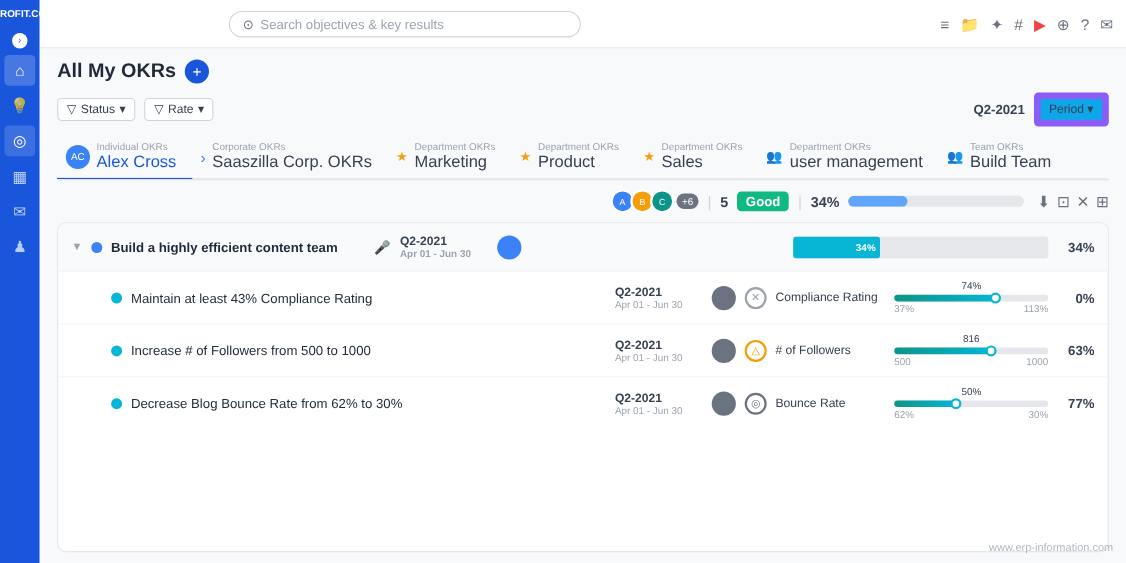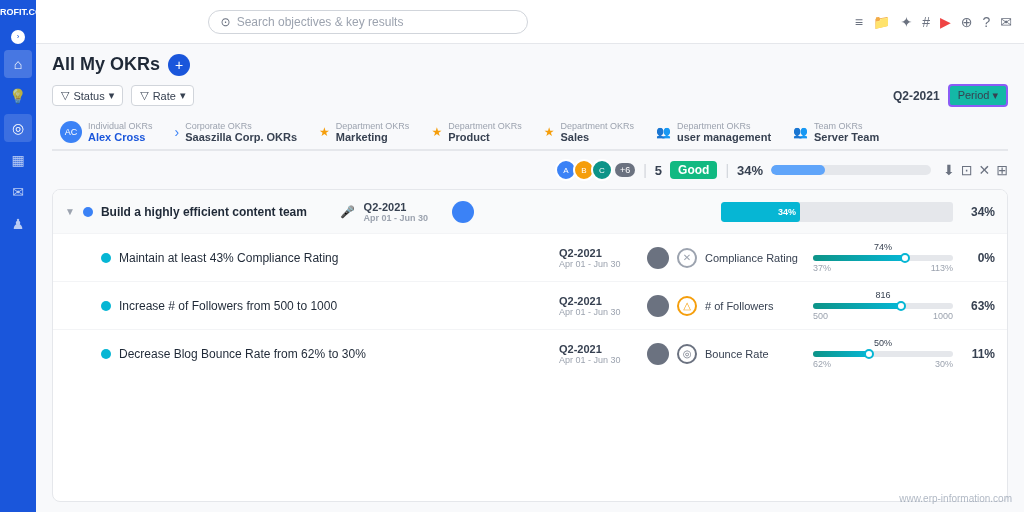--- a/index.html
+++ b/index.html
@@ -165,26 +165,26 @@
       display: flex;
       align-items: center;
       gap: 8px;
     }
     .period-label {
       font-size: 12px;
       font-weight: 600;
       color: #374151;
     }
     .period-btn {
-      border: 2px solid #8b5cf6;
+      border: 6px solid #8b5cf6;
       border-radius: 4px;
       padding: 3px 8px;
       font-size: 11px;
       color: #374151;
-      background: #14b8a6;
+      background: #0ea5e9;
       cursor: pointer;
     }
 
     
     .tabs-row {
       display: flex;
       align-items: center;
       gap: 0;
       margin-bottom: 8px;
       border-bottom: 2px solid #e5e7eb;
@@ -211,21 +211,21 @@
       display: flex;
       align-items: center;
       justify-content: center;
       color: white;
       font-size: 9px;
       flex-shrink: 0;
     }
     .tab-avatar.blue { background: #3b82f6; }
     .tab-text { display: flex; flex-direction: column; }
     .tab-label { font-size: 9px; color: #9ca3af; }
-    .tab-name { font-size: 11px; font-weight: 700; color: #374151; }
+    .tab-name { font-size: 15px; font-weight: 400; color: #374151; }
     .tab-item.active .tab-name { color: #1a56db; }
 
     
     .okr-toolbar {
       display: flex;
       align-items: center;
       gap: 8px;
       margin-bottom: 8px;
       justify-content: flex-end;
     }
@@ -581,21 +581,21 @@
         <div class="tab-text">
           <span class="tab-label">Department OKRs</span>
           <span class="tab-name">user management</span>
         </div>
       </div>
 
       <div class="tab-item">
         <span class="tab-people">👥</span>
         <div class="tab-text">
           <span class="tab-label">Team OKRs</span>
-          <span class="tab-name">Server Team</span>
+          <span class="tab-name">Build Team</span>
         </div>
       </div>
     </div>
 
     <div class="okr-toolbar">
       <div class="avatar-group">
         <div class="avatar-sm blue">A</div>
         <div class="avatar-sm orange">B</div>
         <div class="avatar-sm teal">C</div>
         <span class="plus-badge">+6</span>
@@ -702,20 +702,20 @@
           <div class="slider-value-top">50%</div>
           <div class="slider-track">
             <div class="slider-fill" style="width:40%"></div>
             <div class="slider-thumb" style="left:40%"></div>
           </div>
           <div class="slider-labels">
             <span>62%</span>
             <span>30%</span>
           </div>
         </div>
-        <span class="okr-percent">11%</span>
+        <span class="okr-percent">77%</span>
       </div>
 
     </div>
   </div>
 </div>
 
 <div class="watermark">www.erp-information.com</div>
 
 </body></html>

